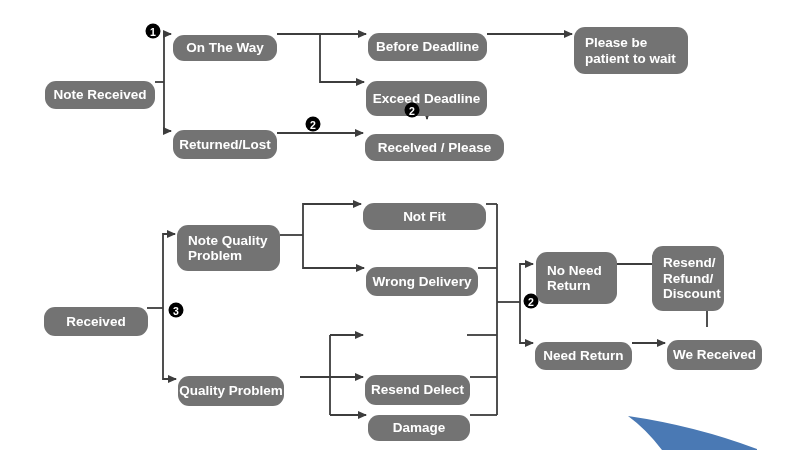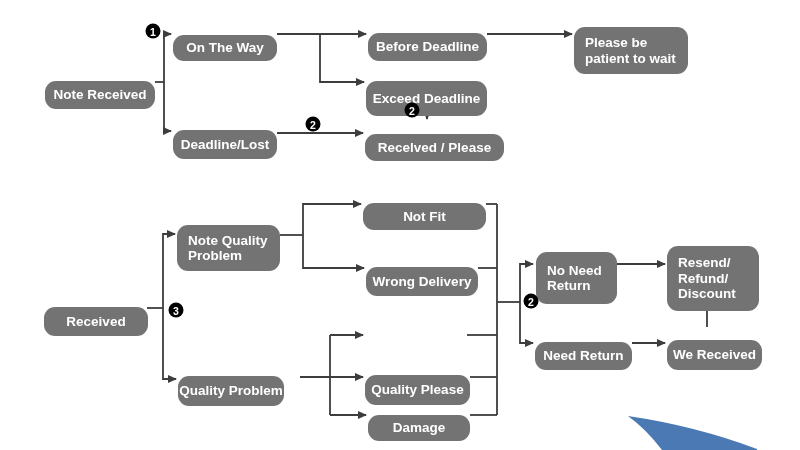--- a/index.html
+++ b/index.html
@@ -104,38 +104,38 @@
       <polyline points="520,302 520,343 533,343" marker-end="url(#arrow)"></polyline>
 
       <polyline points="617,264 665,264" marker-end="url(#arrow)"></polyline>
       <polyline points="632,343 665,343" marker-end="url(#arrow)"></polyline>
       <polyline points="707,298 707,327"></polyline>
     </g>
   </svg>
 
   <div class="node" style="left:45px;top:68px;width:110px;height:28px;">Note Received</div>
   <div class="node" style="left:173px;top:22px;width:104px;height:26px;">On The Way</div>
-  <div class="node" style="left:173px;top:117px;width:104px;height:29px;">Deadline/Lost</div>
+  <div class="node" style="left:173px;top:117px;width:104px;height:29px;">Returned/Lost</div>
   <div class="node" style="left:368px;top:20px;width:119px;height:28px;">Before Deadline</div>
   <div class="node" style="left:366px;top:68px;width:121px;height:35px;">Exceed Deadline</div>
   <div class="node ml" style="left:574px;top:14px;width:114px;height:47px;">Please be
 patient to wait</div>
   <div class="node" style="left:365px;top:121px;width:139px;height:27px;">Recelved / Please</div>
 
   <div class="node" style="left:44px;top:294px;width:104px;height:29px;">Received</div>
   <div class="node ml" style="left:177px;top:212px;width:103px;height:46px;">Note Quality
 Problem</div>
   <div class="node" style="left:178px;top:363px;width:106px;height:30px;">Quality Problem</div>
   <div class="node" style="left:363px;top:190px;width:123px;height:27px;">Not Fit</div>
   <div class="node" style="left:366px;top:254px;width:112px;height:29px;">Wrong Delivery</div>
-  <div class="node" style="left:365px;top:362px;width:105px;height:30px;">Quality Please</div>
+  <div class="node" style="left:365px;top:362px;width:105px;height:30px;">Resend Delect</div>
   <div class="node" style="left:368px;top:402px;width:102px;height:26px;">Damage</div>
   <div class="node ml" style="left:536px;top:239px;width:81px;height:52px;">No Need
 Return</div>
-  <div class="node ml" style="left:667px;top:233px;width:92px;height:65px;">Resend/
+  <div class="node ml" style="left:652px;top:233px;width:72px;height:65px;">Resend/
 Refund/
 Discount</div>
   <div class="node" style="left:535px;top:329px;width:97px;height:28px;">Need Return</div>
   <div class="node" style="left:667px;top:327px;width:95px;height:30px;">We Received</div>
 
   <span class="marker" style="left:153px;top:31px;">1</span>
   <span class="marker" style="left:313px;top:124px;">2</span>
   <span class="marker" style="left:412px;top:110px;">2</span>
   <span class="marker" style="left:176px;top:310px;">3</span>
   <span class="marker" style="left:531px;top:301px;">2</span>

